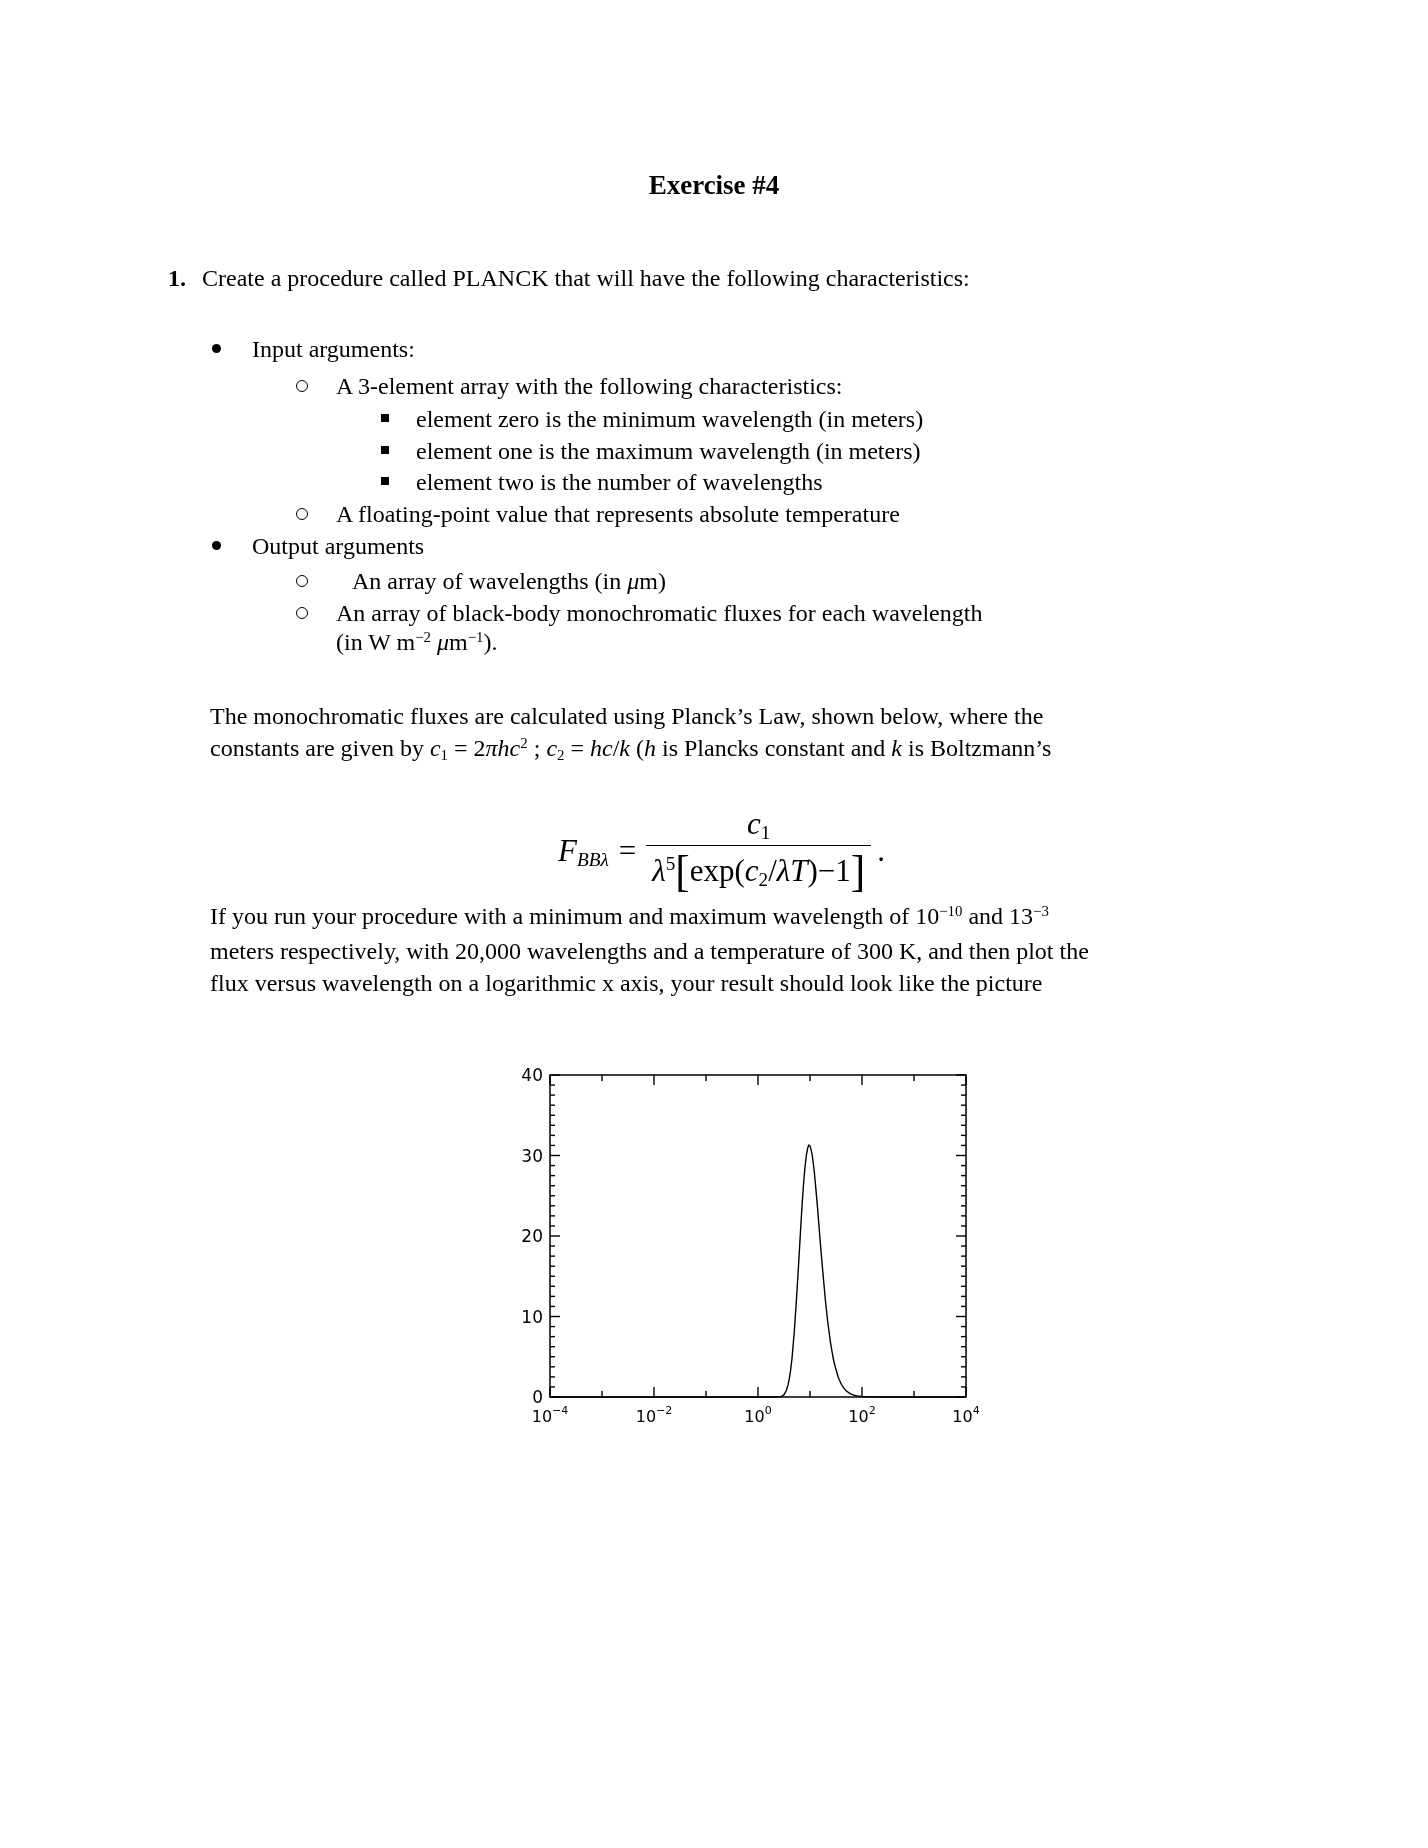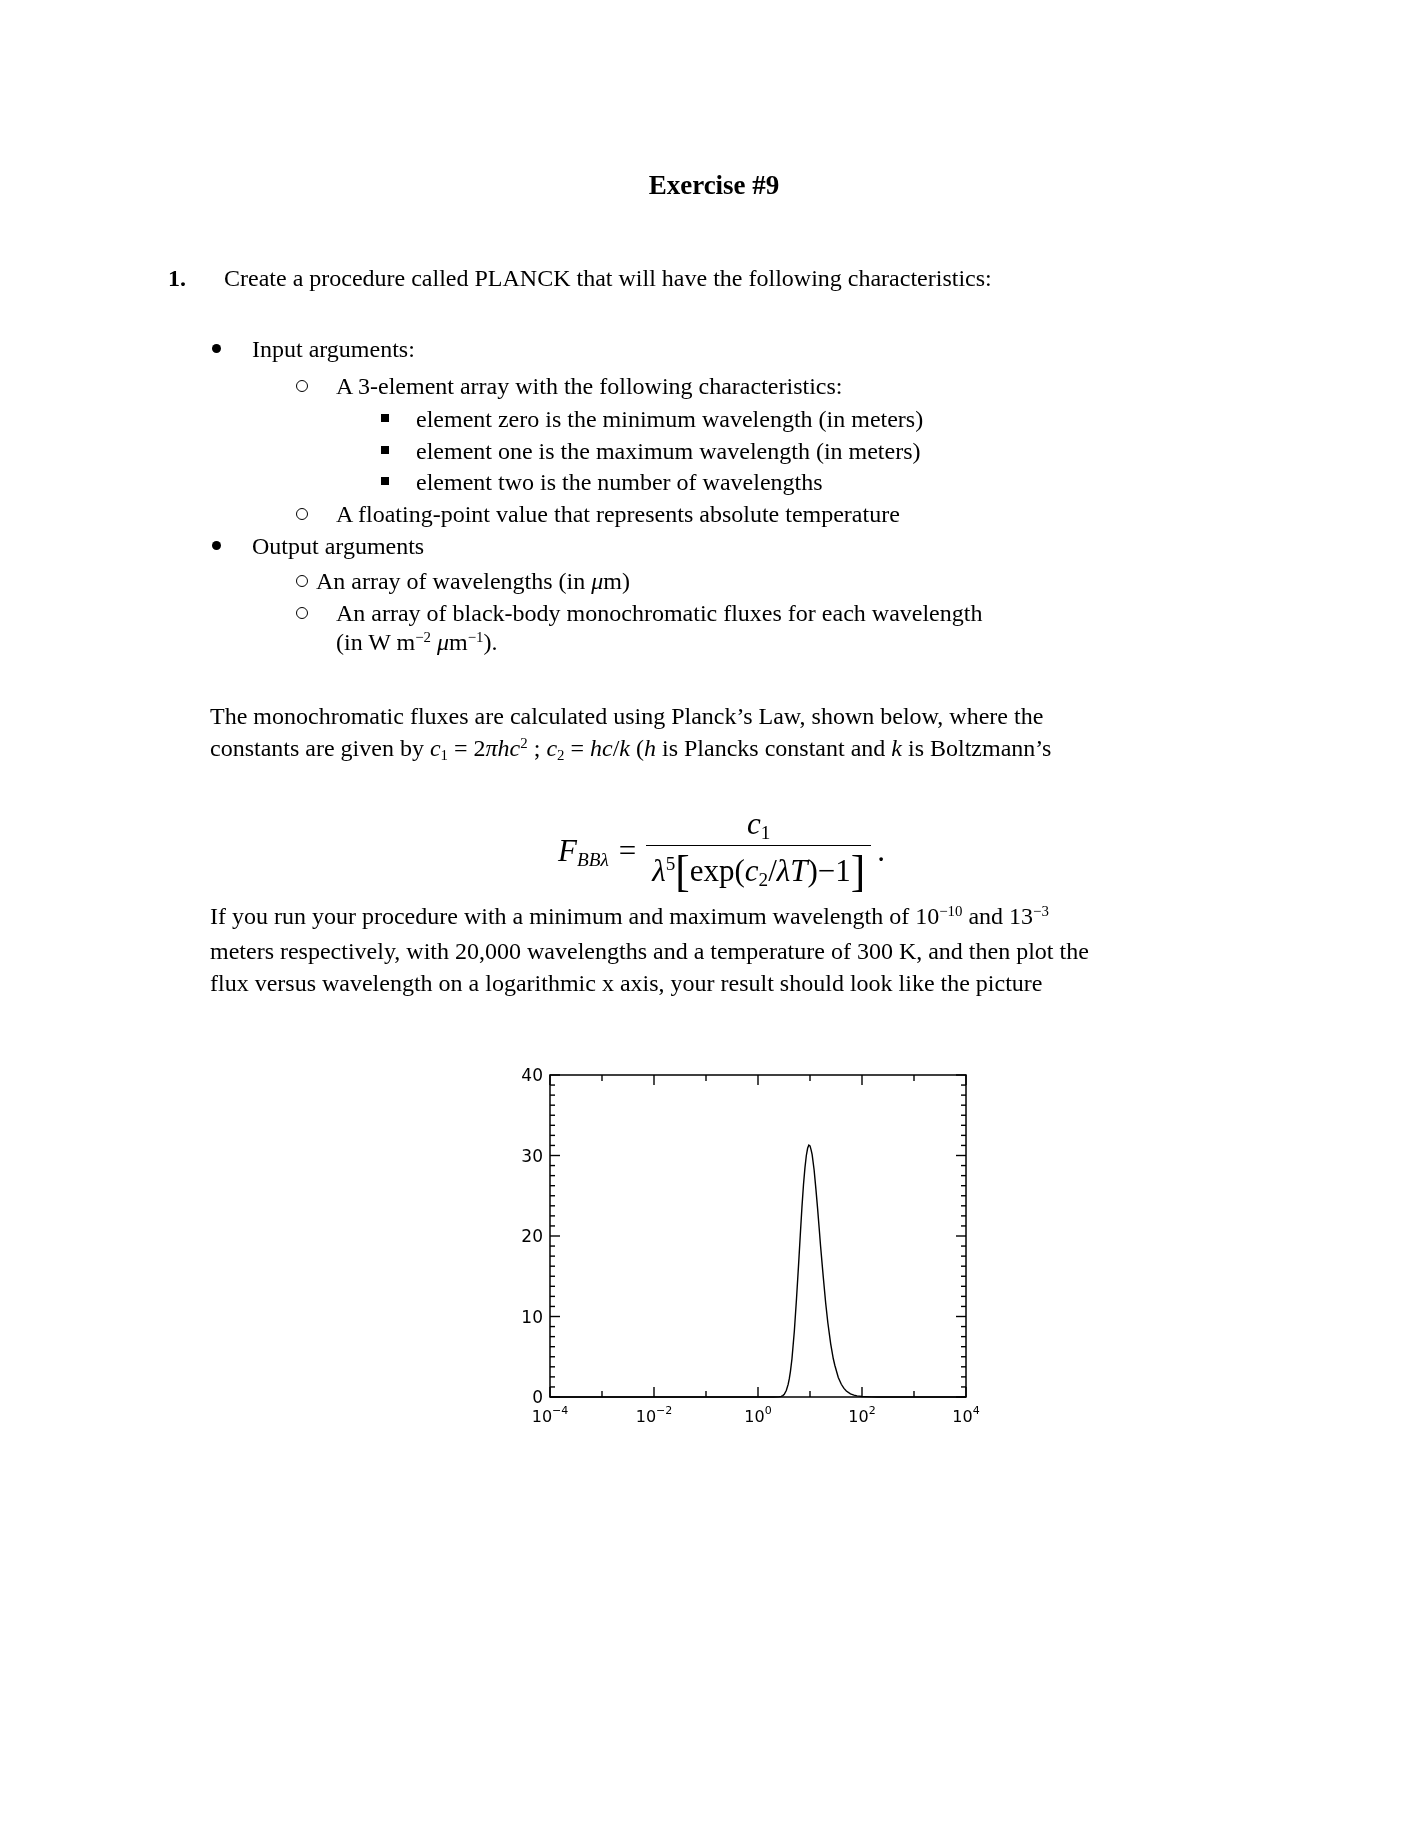--- a/index.html
+++ b/index.html
@@ -25,26 +25,26 @@
   .fper{margin-left:6px;}
   .chart{width:540px;height:380px;}
   svg text{font-family:"DejaVu Sans",sans-serif;fill:#000;}
 </style>
 </head>
 <body>
 
 <div class="page">
 
   <div class="abs title" style="top:166px;">
-    <div>Exercise #9</div>
+    <div>Exercise #4</div>
   </div>
 
   <div class="abs body-text" style="top:262px;left:0;right:0;">
     <span class="abs num" style="left:168px;">1.</span>
-    <span class="abs" style="left:224px;">Create a procedure called PLANCK that will have the following characteristics:</span>
+    <span class="abs" style="left:202px;">Create a procedure called PLANCK that will have the following characteristics:</span>
   </div>
 
   <div class="abs body-text" style="top:333px;left:0;right:0;">
     <span class="mk mkdot" style="left:212px;"></span>
     <span class="abs" style="left:252px;"><span>Input arguments:</span></span>
   </div>
   <div class="abs body-text" style="top:370px;left:0;right:0;">
     <span class="mk mkcirc" style="left:296px;"></span>
     <span class="abs" style="left:336px;"><span>A 3-element array with the following characteristics:</span></span>
   </div>
@@ -63,21 +63,21 @@
   <div class="abs body-text" style="top:498px;left:0;right:0;">
     <span class="mk mkcirc" style="left:296px;"></span>
     <span class="abs" style="left:336px;"><span>A floating-point value that represents absolute temperature</span></span>
   </div>
   <div class="abs body-text" style="top:530px;left:0;right:0;">
     <span class="mk mkdot" style="left:212px;"></span>
     <span class="abs" style="left:252px;"><span>Output arguments</span></span>
   </div>
   <div class="abs body-text" style="top:565px;left:0;right:0;">
     <span class="mk mkcirc" style="left:296px;"></span>
-    <span class="abs" style="left:316px;text-align:right;"><span>An array of wavelengths (in </span><span class="i">μ</span><span>m)</span></span>
+    <span class="abs" style="left:352px;text-align:right;"><span>An array of wavelengths (in </span><span class="i">μ</span><span>m)</span></span>
   </div>
   <div class="abs body-text" style="top:597px;left:0;right:0;">
     <span class="mk mkcirc" style="left:296px;"></span>
     <span class="abs" style="left:336px;"><span>An array of black-body monochromatic fluxes for each wavelength</span></span>
   </div>
   <div class="abs body-text" style="top:626px;left:0;right:0;">
     <span class="abs" style="left:336px;"><span>(in W m</span><span class="sup">−2</span><span> </span><span class="i">μ</span><span>m</span><span class="sup">−1</span><span>).</span></span>
   </div>
 
   <div class="abs body-text" style="top:700px;left:210px;">

